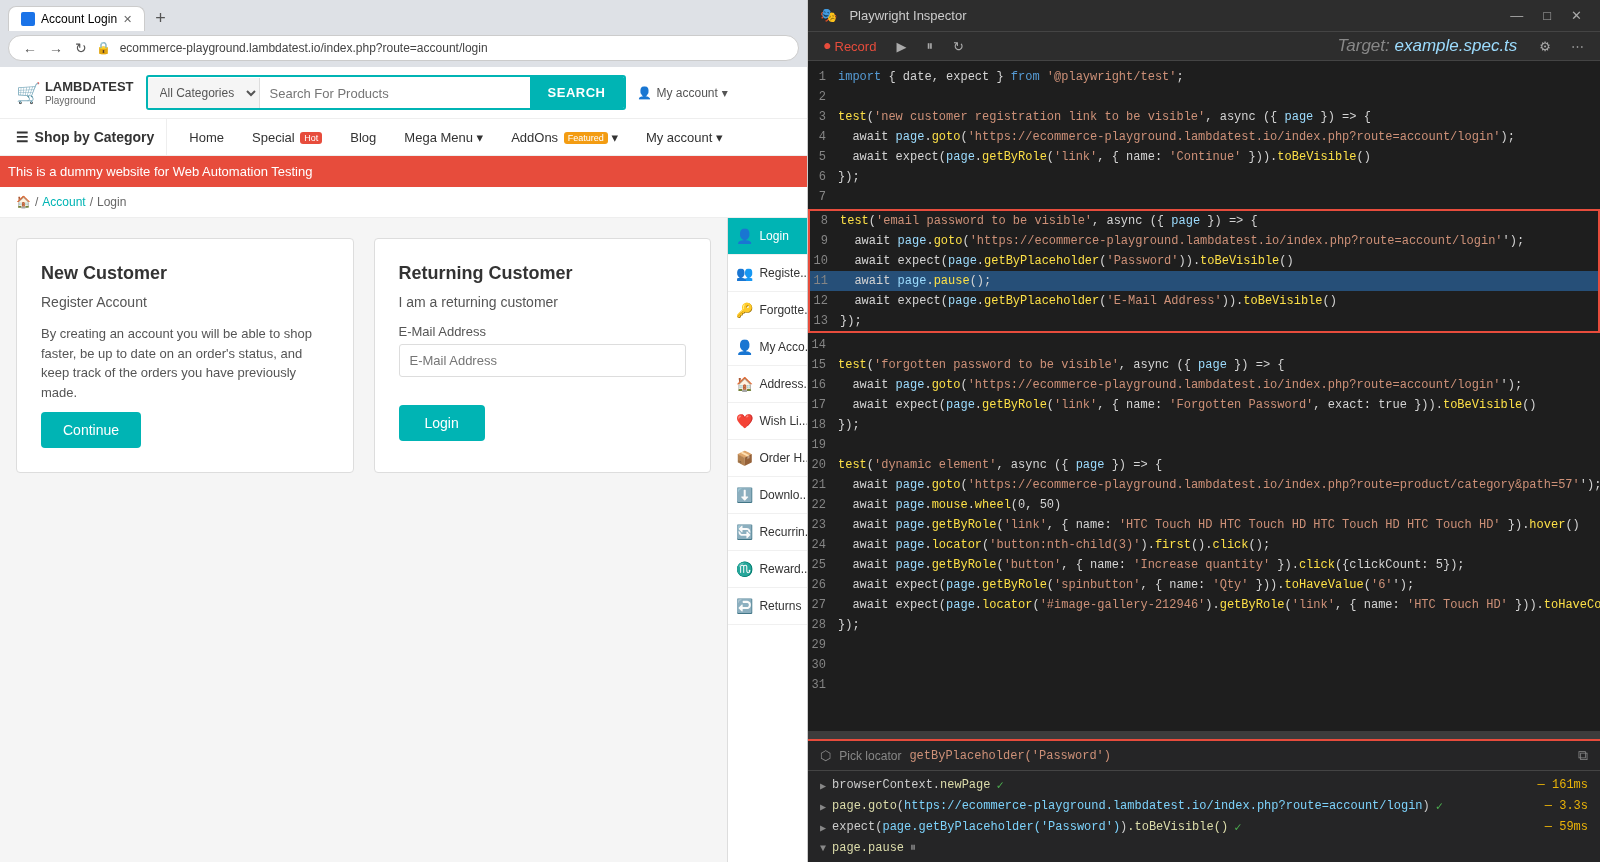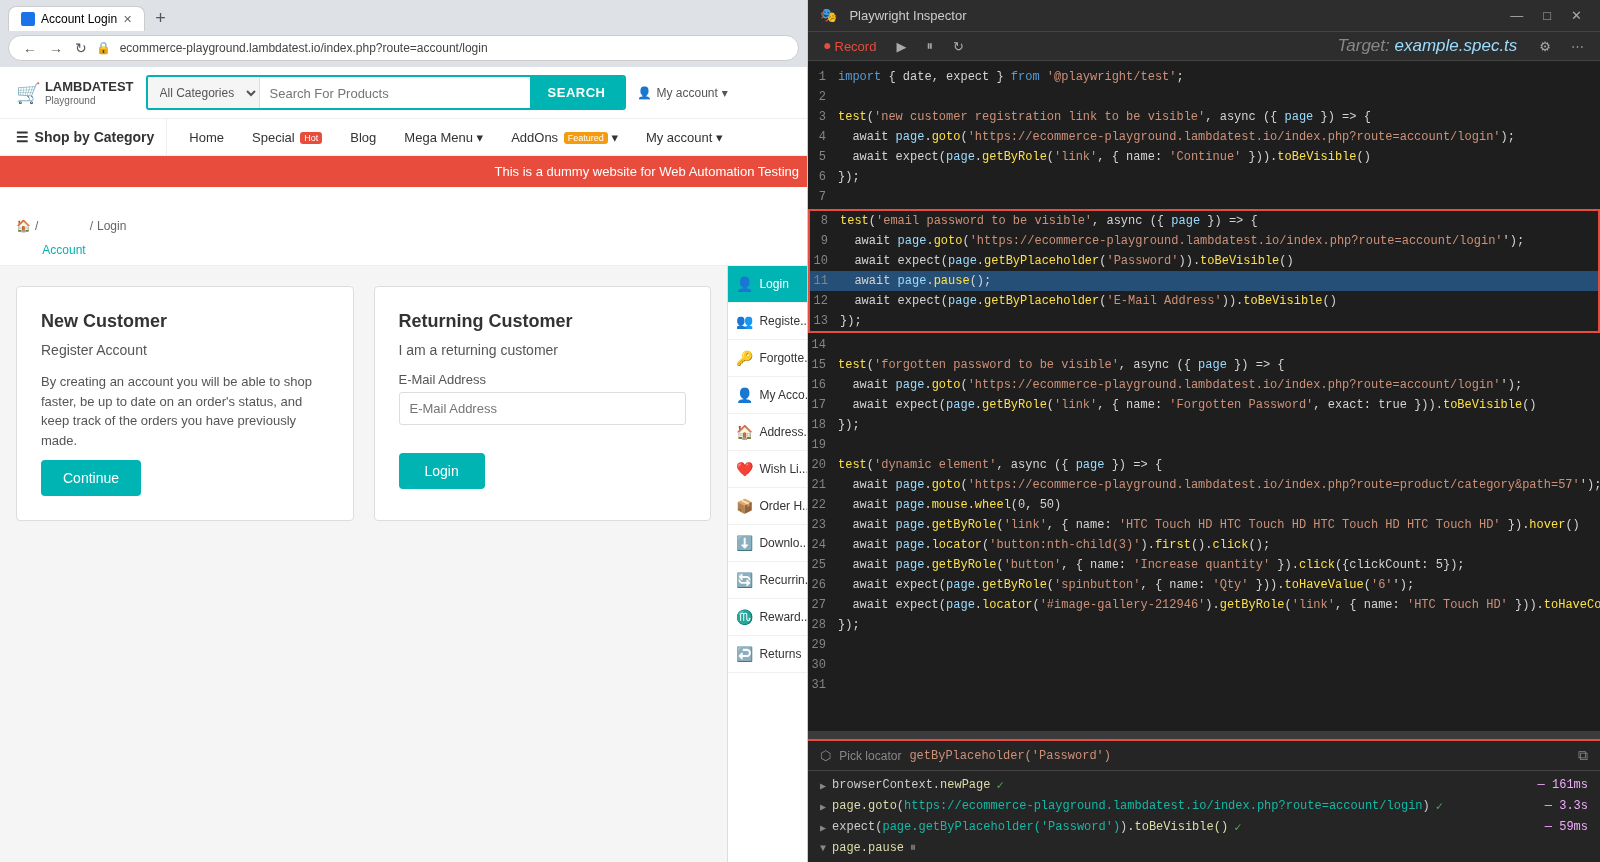--- a/index.html
+++ b/index.html
@@ -172,37 +172,37 @@
       padding: 1px 4px;
       border-radius: 3px;
       margin-left: 2px;
       vertical-align: middle;
     }
 
     
     .banner {
       background: #e74c3c;
       color: #fff;
-      text-align: right;
+      text-align: left;
       padding: 8px;
       font-size: 13px;
     }
 
     
     .breadcrumb {
       background: #fff;
       padding: 8px 16px;
       font-size: 12px;
       color: #666;
       display: flex;
       align-items: center;
       gap: 4px;
       border-bottom: 1px solid #eee;
     }
-    .breadcrumb a { color: #00b4b4; text-decoration: none; margin-top: 48px; }
+    .breadcrumb a { color: #00b4b4; text-decoration: none; }
 
     
     .main-content {
       display: flex;
       flex: 1;
       overflow: hidden;
       background: #f5f5f5;
     }
 
     
@@ -493,22 +493,22 @@
     .action-item .expand-arrow {
       color: #888;
       cursor: pointer;
       font-size: 10px;
       margin-top: 2px;
     }
 
     .action-item .check { color: #4caf50; }
     .action-item .pause-icon { color: #888; }
     .action-fn { color: #dcdcaa; }
-    .action-str { color: #14b8a6; }
-    .action-time { color: #f0abfc; margin-left: auto; }
+    .action-str { color: #7dd3fc; }
+    .action-time { color: #eab308; margin-left: auto; }
 
     .scrollbar-container {
       width: 100%;
       background: #3c3c3c;
       height: 8px;
       margin-top: 2px;
     }
   </style>
 </head>
 <body>

